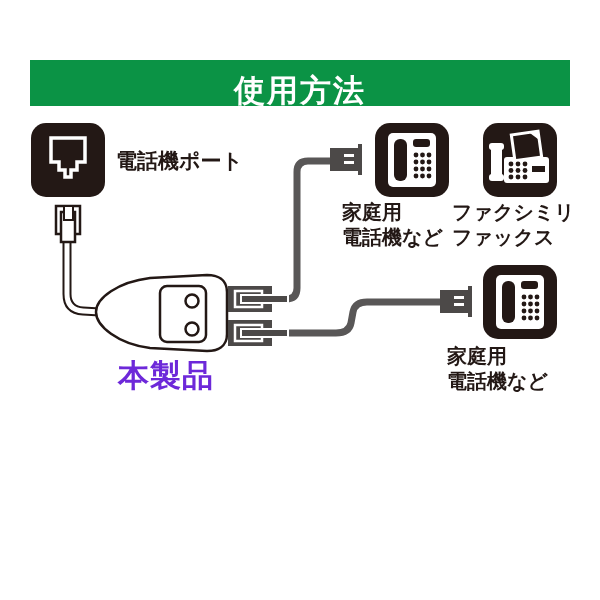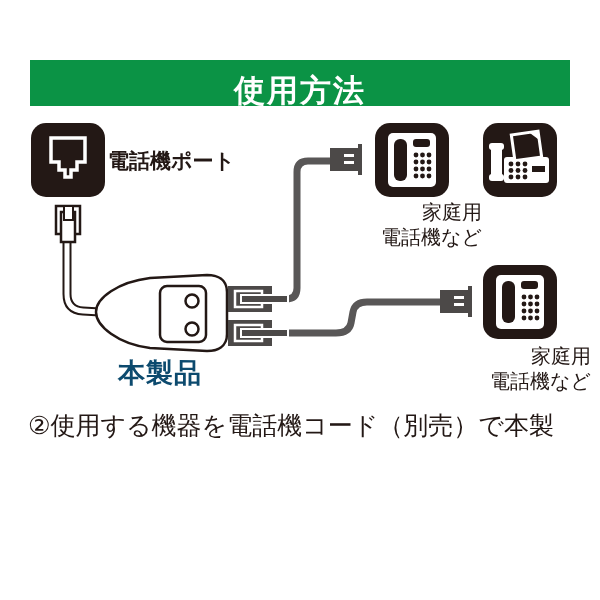--- a/index.html
+++ b/index.html
@@ -18,26 +18,26 @@
   }
   
   .diagram-svg{left:0;top:0;width:600px;height:600px;}
   .icon{width:76px;height:76px;display:block;}
   .icon-wrap{width:76px;height:76px;}
   .pos-port{left:30px;top:122px;}
   .pos-phone-top{left:374px;top:122px;}
   .pos-fax{left:482px;top:122px;}
   .pos-phone-bottom{left:482px;top:264px;}
   
-  .port-label{left:108px;top:147px;font-size:21px;font-weight:700;white-space:nowrap;}
-  .dev-label{text-align:right;font-weight:400;font-size:20px;line-height:25px;white-space:nowrap;}
+  .port-label{left:116px;top:147px;font-size:21px;font-weight:700;white-space:nowrap;}
+  .dev-label{text-align:left;font-weight:700;font-size:20px;line-height:25px;white-space:nowrap;}
   .pos-label-phone-top{left:342px;top:200px;width:140px;}
   .pos-label-fax{left:452px;top:200px;width:144px;}
   .pos-label-phone-bottom{left:447px;top:344px;width:144px;}
-  .product-label{left:118px;top:355px;font-size:27px;font-weight:700;color:#0c4a6e;letter-spacing:1px;white-space:nowrap;}
+  .product-label{left:118px;top:355px;font-size:31px;font-weight:700;color:#6d28d9;letter-spacing:1px;white-space:nowrap;}
   
   .instructions{left:28px;top:408px;width:556px;font-size:25px;line-height:34px;font-weight:500;}
   .instruction{margin-bottom:4px;}
   .iline{white-space:nowrap;}
   .iline.indent{padding-left:25px;}
 </style>
 </head>
 <body>
 
 <div class="canvas">
@@ -151,20 +151,24 @@
         <circle cx="29" cy="48.5" r="2.4"></circle>
           <circle cx="36" cy="48.5" r="2.4"></circle>
           <circle cx="43" cy="48.5" r="2.4"></circle>
         <circle cx="29" cy="55" r="2.4"></circle>
           <circle cx="36" cy="55" r="2.4"></circle>
           <circle cx="43" cy="55" r="2.4"></circle>
         <rect x="50" y="44" width="13" height="6"></rect>
       </g>
     </svg>
   </div>
+  <div class="abs dev-label pos-label-fax">
+    <div>ファクシミリ</div>
+    <div>ファックス</div>
+  </div>
 
   <div class="abs icon-wrap pos-phone-bottom">
     <svg class="icon" viewBox="0 0 76 76">
       <rect x="1" y="1" width="74" height="74" rx="15" fill="#231815"></rect>
       <rect x="14" y="11" width="48" height="54" rx="5" fill="#ffffff"></rect>
       <rect x="20" y="17" width="13" height="42" rx="6" fill="#231815"></rect>
       <rect x="39" y="17" width="17" height="8" rx="3" fill="#231815"></rect>
       <g fill="#231815">
         <circle cx="42" cy="33" r="2.4"></circle>
           <circle cx="48.5" cy="33" r="2.4"></circle>
@@ -183,17 +187,16 @@
   </div>
   <div class="abs dev-label pos-label-phone-bottom">
     <div>家庭用</div>
     <div>電話機など</div>
   </div>
 
   <div class="abs product-label">本製品</div>
 
   <div class="abs instructions">
     <div class="instruction">
-      <div class="iline">②使用する機器を電話機コード（別売）で本製</div>
     </div>
   </div>
 
 </div>
 
 </body></html>

